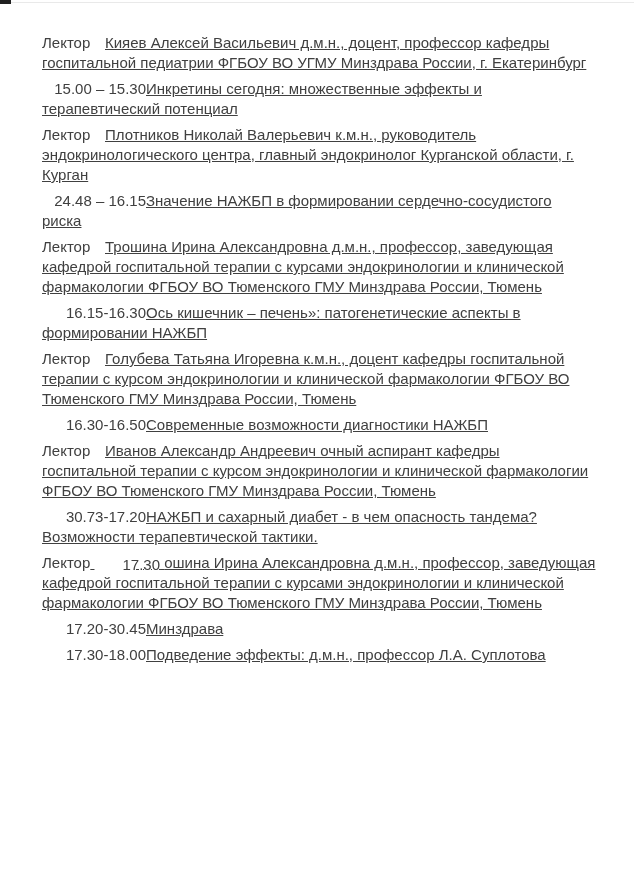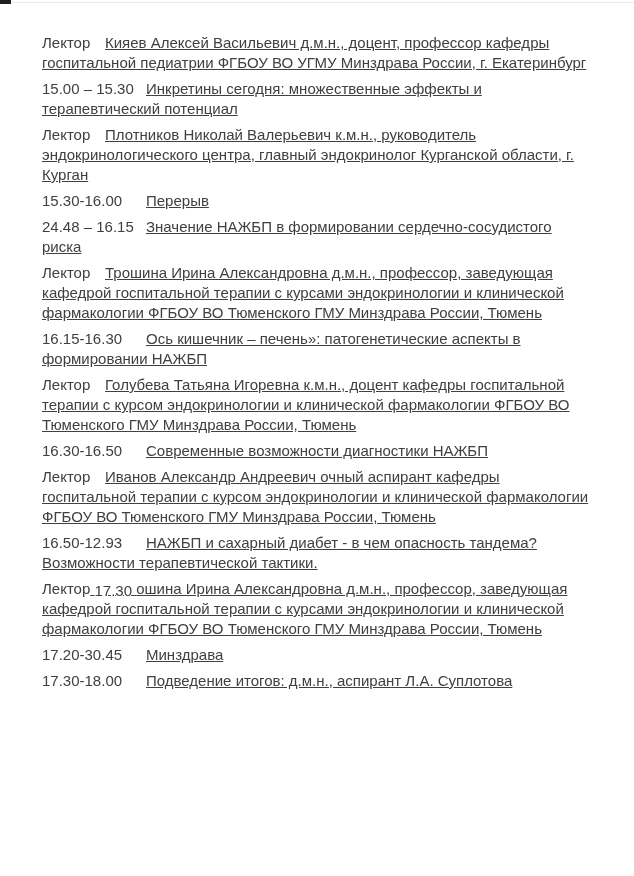--- a/index.html
+++ b/index.html
@@ -38,61 +38,61 @@
   }
   .para {
     margin: 0 0 6px 0;
     line-height: 20px;
   }
   .lbl {
     display: inline-block;
     vertical-align: top;
     white-space: nowrap;
   }
-  .lbl-time { width: 104px; }
+  .lbl-time { width: 104px; text-align: right; }
   .lbl-lektor { width: 63px; }
   .time-inset {
     position: relative;
     top: 2px;
+    margin-left: 28px;
   }
   .ptext {
     white-space: pre-wrap;
   }
 </style>
 </head>
 <body style="background: rgb(255, 255, 255);">
 
 <div class="top-rule" style="background: rgb(233, 233, 233);"></div>
 <div class="corner-mark" style="background: rgb(32, 32, 32);"></div>
 
 <div class="page" style="color: rgb(64, 64, 64);">
   <div>
       <p class="para"><span class="lbl lbl-lektor">Лектор</span><span class="ptext">Кияев Алексей Васильевич д.м.н., доцент, профессор кафедры
 госпитальной педиатрии ФГБОУ ВО УГМУ Минздрава России, г. Екатеринбург</span></p>
       <p class="para"><span class="lbl lbl-time">15.00 – 15.30</span><span class="ptext">Инкретины сегодня: множественные эффекты и
 терапевтический потенциал</span></p>
       <p class="para"><span class="lbl lbl-lektor">Лектор</span><span class="ptext">Плотников Николай Валерьевич к.м.н., руководитель
 эндокринологического центра, главный эндокринолог Курганской области, г.
 Курган</span></p>
-      <p class="para"><span class="lbl lbl-time">15.30-16.00</span><span class="ptext">Перерыв</span></p>
       <p class="para"><span class="lbl lbl-time">24.48 – 16.15</span><span class="ptext">Значение НАЖБП в формировании сердечно-сосудистого
 риска</span></p>
       <p class="para"><span class="lbl lbl-lektor">Лектор</span><span class="ptext">Трошина Ирина Александровна д.м.н., профессор, заведующая
 кафедрой госпитальной терапии с курсами эндокринологии и клинической
 фармакологии ФГБОУ ВО Тюменского ГМУ Минздрава России, Тюмень</span></p>
       <p class="para"><span class="lbl lbl-time">16.15-16.30</span><span class="ptext">Ось кишечник – печень»: патогенетические аспекты в
 формировании НАЖБП</span></p>
       <p class="para"><span class="lbl lbl-lektor">Лектор</span><span class="ptext">Голубева Татьяна Игоревна к.м.н., доцент кафедры госпитальной
 терапии с курсом эндокринологии и клинической фармакологии ФГБОУ ВО
 Тюменского ГМУ Минздрава России, Тюмень</span></p>
       <p class="para"><span class="lbl lbl-time">16.30-16.50</span><span class="ptext">Современные возможности диагностики НАЖБП</span></p>
       <p class="para"><span class="lbl lbl-lektor">Лектор</span><span class="ptext">Иванов Александр Андреевич очный аспирант кафедры
 госпитальной терапии с курсом эндокринологии и клинической фармакологии
 ФГБОУ ВО Тюменского ГМУ Минздрава России, Тюмень</span></p>
-      <p class="para"><span class="lbl lbl-time">16.50-12.93</span><span class="ptext">НАЖБП и сахарный диабет - в чем опасность тандема?
+      <p class="para"><span class="lbl lbl-time">30.73-17.20</span><span class="ptext">НАЖБП и сахарный диабет - в чем опасность тандема?
 Возможности терапевтической тактики.</span></p>
       <p class="para"><span class="lbl">Лектор</span> <span class="time-inset">17.30</span> <span class="ptext">ошина Ирина Александровна д.м.н., профессор, заведующая
 кафедрой госпитальной терапии с курсами эндокринологии и клинической
 фармакологии ФГБОУ ВО Тюменского ГМУ Минздрава России, Тюмень</span></p>
       <p class="para"><span class="lbl lbl-time">17.20-30.45</span><span class="ptext">Минздрава</span></p>
-      <p class="para"><span class="lbl lbl-time">17.30-18.00</span><span class="ptext">Подведение итогов: д.м.н., аспирант Л.А. Суплотова</span></p>
+      <p class="para"><span class="lbl lbl-time">17.30-18.00</span><span class="ptext">Подведение эффекты: д.м.н., профессор Л.А. Суплотова</span></p>
     </div>
 </div>
 
 </body></html>

